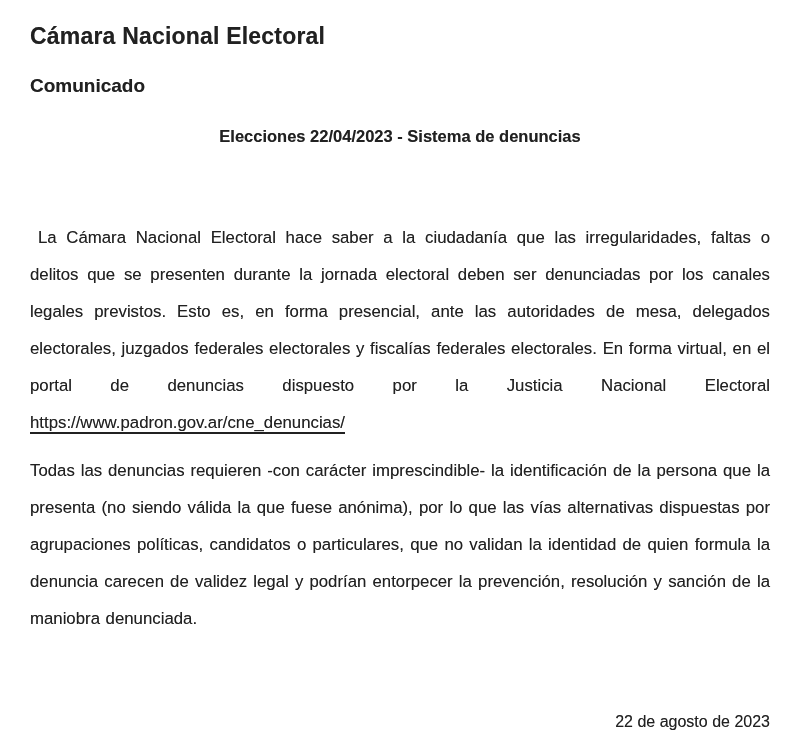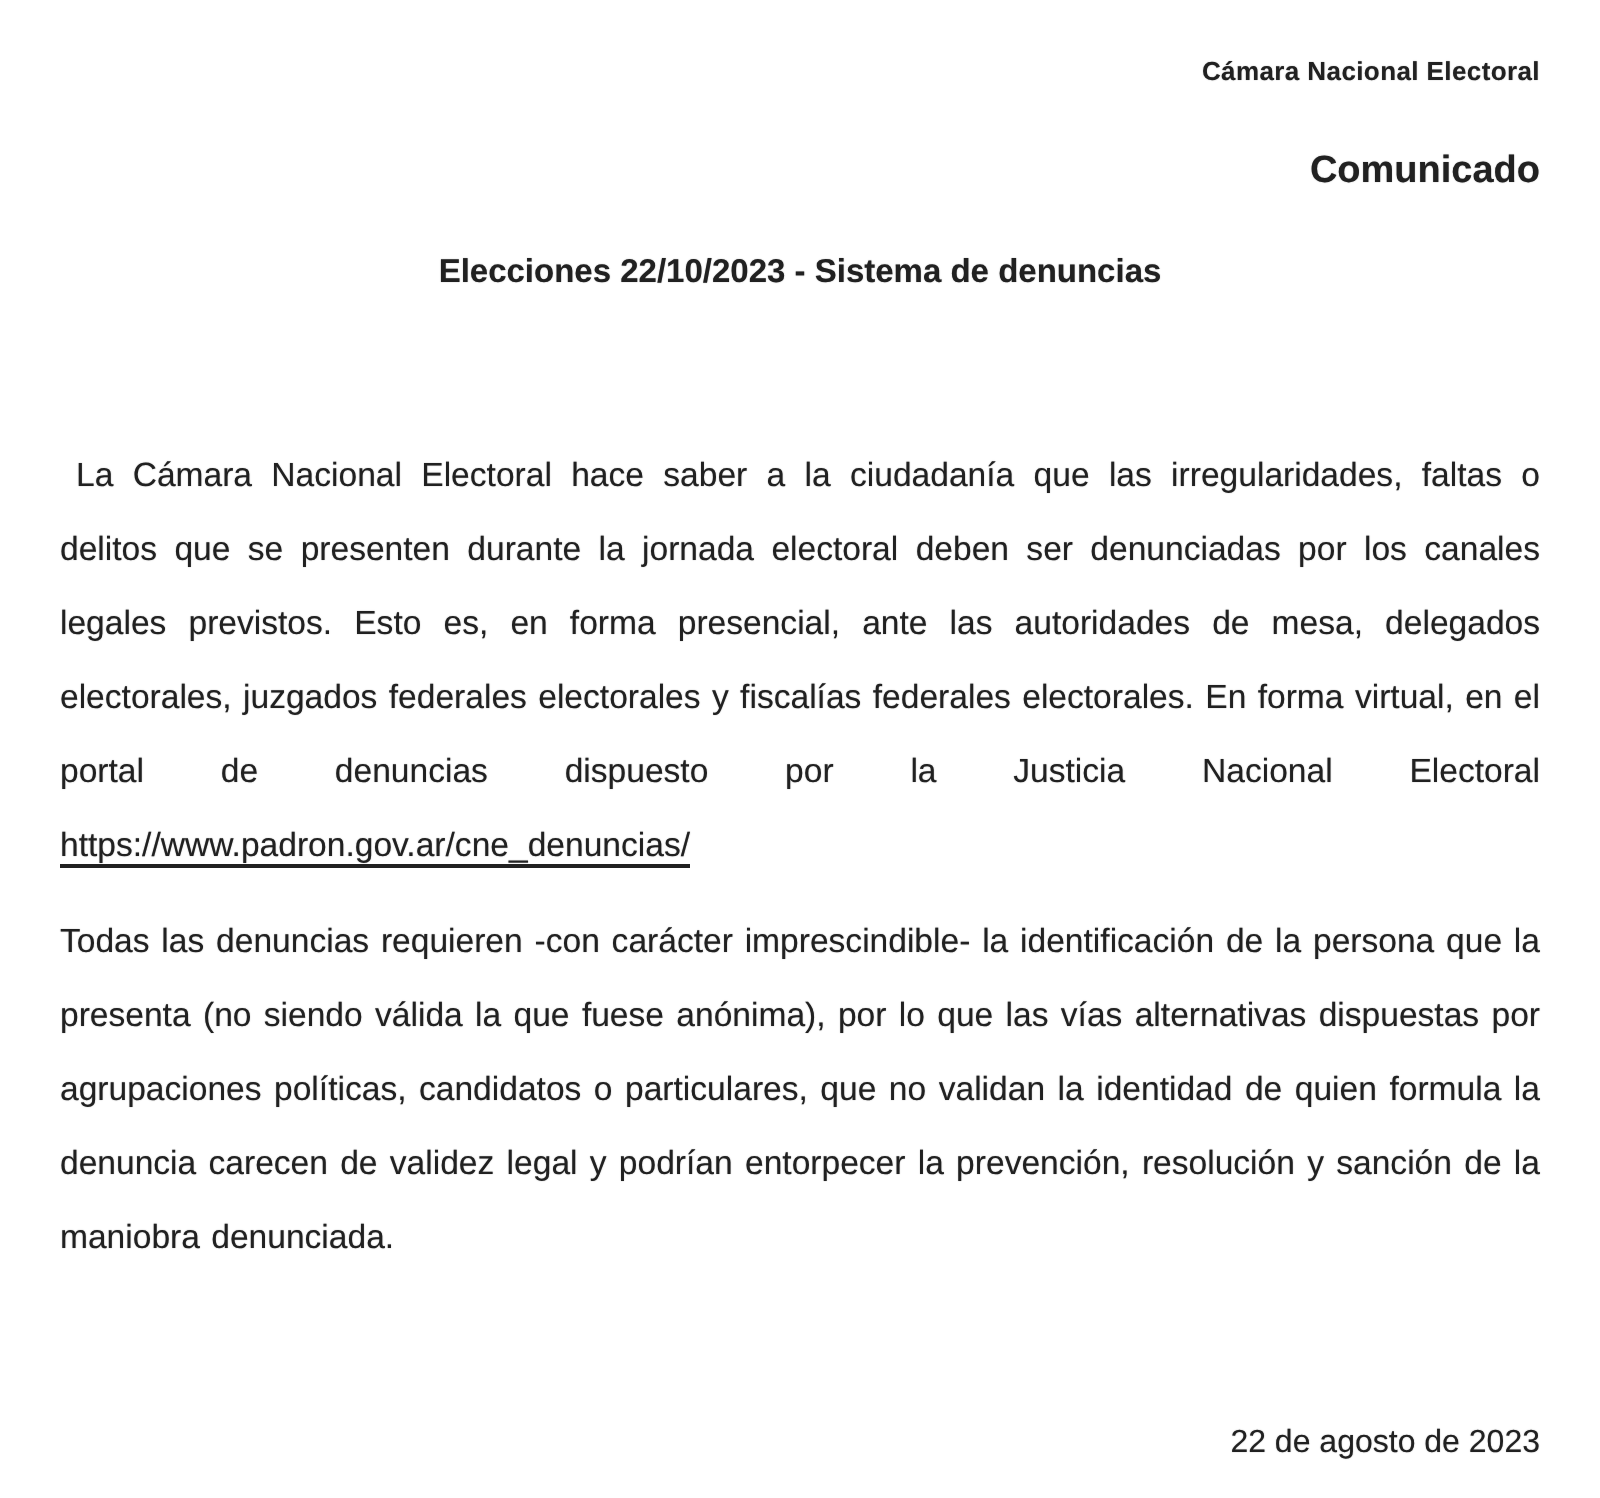--- a/index.html
+++ b/index.html
@@ -15,29 +15,29 @@
     box-sizing: border-box;
     padding: 24px 30px 0 30px;
     overflow: hidden;
     font-family: "Liberation Sans", sans-serif;
     color: #212121;
     
     text-shadow: 0 0 0.6px rgba(33,33,33,0.45);
   }
   .doc-title {
     margin: 0;
-    text-align: right;
-    font-size: 13px;
+    text-align: left;
+    font-size: 23px;
     line-height: 24px;
     font-weight: bold;
     letter-spacing: 0.2px;
   }
   .doc-subtitle {
     margin: 26px 0 0 0;
-    text-align: right;
+    text-align: left;
     font-size: 19px;
     line-height: 24px;
     font-weight: bold;
   }
   .doc-heading {
     margin: 27px 0 0 0;
     text-align: center;
     font-size: 16.5px;
     line-height: 22px;
     font-weight: bold;
@@ -75,21 +75,21 @@
 </style>
 </head>
 <body>
 
 <div class="page">
 
   <h1 class="doc-title">Cámara Nacional Electoral</h1>
 
   <h2 class="doc-subtitle">Comunicado</h2>
 
-  <h3 class="doc-heading">Elecciones 22/10/2023 - Sistema de denuncias</h3>
+  <h3 class="doc-heading">Elecciones 22/04/2023 - Sistema de denuncias</h3>
 
   <p class="body-p p1"><span>La Cámara Nacional Electoral hace saber a la ciudadanía que las irregularidades, faltas o delitos que se presenten durante la jornada electoral deben ser denunciadas por los canales legales previstos. Esto es, en forma presencial, ante las autoridades de mesa, delegados electorales, juzgados federales electorales y fiscalías federales electorales. En forma virtual, en el portal de denuncias dispuesto por la Justicia Nacional Electoral</span> <a class="doc-link">https://www.padron.gov.ar/cne_denuncias/</a></p>
 
   <p class="body-p p2">Todas las denuncias requieren -con carácter imprescindible- la identificación de la persona que la presenta (no siendo válida la que fuese anónima), por lo que las vías alternativas dispuestas por agrupaciones políticas, candidatos o particulares, que no validan la identidad de quien formula la denuncia carecen de validez legal y podrían entorpecer la prevención, resolución y sanción de la maniobra denunciada.</p>
 
   <div class="doc-date">22 de agosto de 2023</div>
 
 </div>
 
 </body></html>

